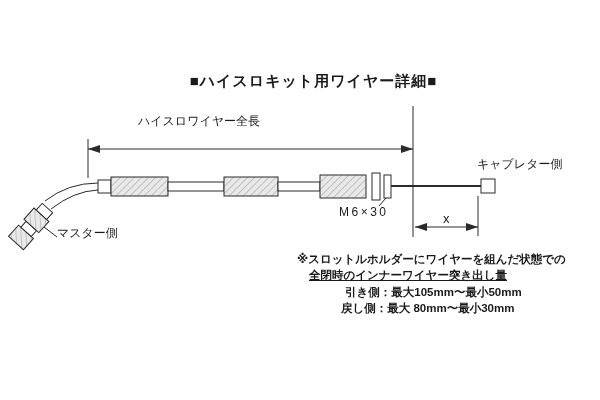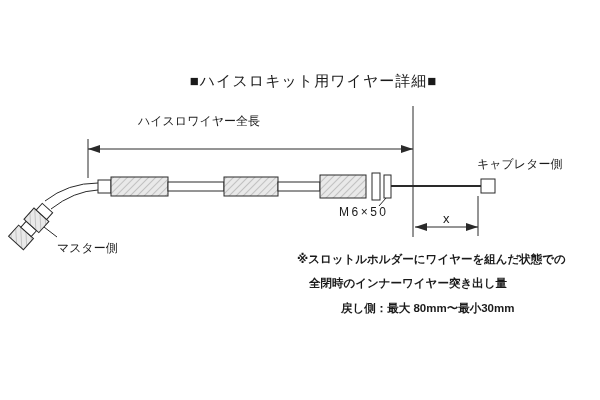--- a/index.html
+++ b/index.html
@@ -9,21 +9,21 @@
     font-family:"Liberation Sans","DejaVu Sans",sans-serif;
     color:#1a1a1a;
     position:relative;
     overflow:hidden;
   }
   .page{position:absolute;inset:0;}
   .t{position:absolute;white-space:nowrap;color:#1a1a1a;}
   .title{
     left:0;right:0;top:72px;
     text-align:center;
-    font-size:15px;font-weight:normal;letter-spacing:1px;padding-left:27px;
+    font-size:15px;font-weight:bold;letter-spacing:1px;padding-left:27px;
   }
   .dim-label{font-size:12px;margin-left:43px;}
   .lbl{font-size:12px;}
   .spec{font-size:12px;letter-spacing:2.5px;}
   .xlab{font-size:13px;}
   .note{font-size:11.5px;font-weight:bold;text-align:center;}
   svg{position:absolute;left:0;top:0;}
   .ln{stroke:#2a2a2a;stroke-width:1;fill:none;}
   .arr{fill:#2a2a2a;stroke:none;}
   .part{stroke:#2a2a2a;stroke-width:1;}
@@ -87,23 +87,24 @@
     <line class="ln" x1="44" y1="227" x2="57" y2="237"></line>
     <line class="ln" x1="379" y1="206" x2="386" y2="198"></line>
   </svg>
 
   <div class="t title">■ハイスロキット用ワイヤー詳細■</div>
 
   <div class="t dim-label" style="left:95px;top:113px;">ハイスロワイヤー全長</div>
 
   <div class="t lbl" style="left:477px;top:156px;">キャブレター側</div>
 
-  <div class="t lbl" style="left:57px;top:240px;">マスター側</div>
+  <div class="t lbl" style="left:57px;top:225px;">マスター側</div>
 
-  <div class="t spec" style="left:339px;top:205px;">M6×50</div>
+  <div class="t spec" style="left:339px;top:205px;">M6×30</div>
 
   <div class="t xlab" style="left:443px;top:211px;">x</div>
 
   <div class="t note" style="left:297px;top:252px;">※スロットルホルダーにワイヤーを組んだ状態での</div>
-  <div class="t note" style="left:309px;top:276px;">全閉時のインナーワイヤー突き出し量</div>
+  <div class="t note" style="left:309px;top:268px;text-decoration:underline;">全閉時のインナーワイヤー突き出し量</div>
+  <div class="t note" style="left:345px;top:285px;">引き側：最大105mm〜最小50mm</div>
   <div class="t note" style="left:341px;top:301px;">戻し側：最大 80mm〜最小30mm</div>
 
 </div>
 
 </body></html>

